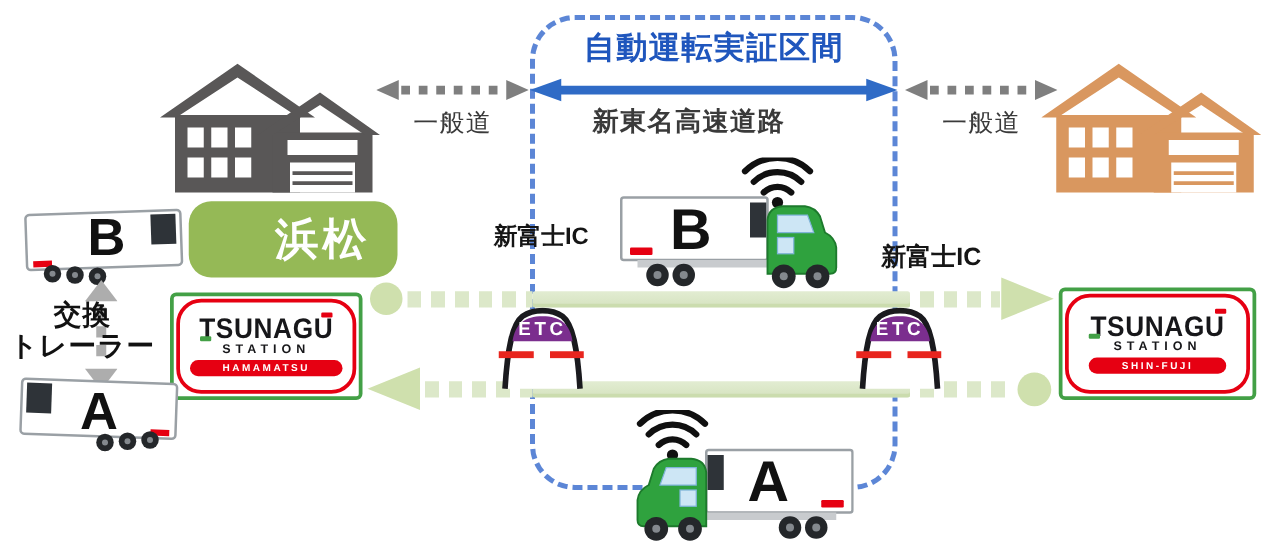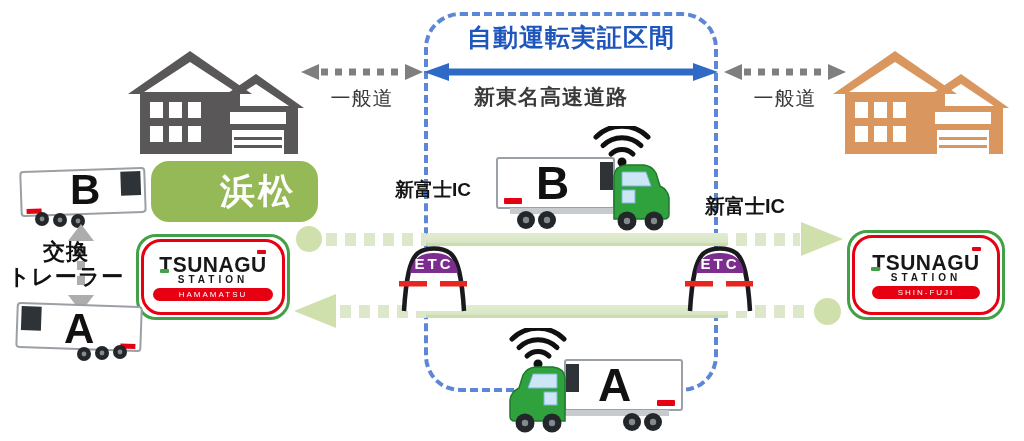--- a/index.html
+++ b/index.html
@@ -19,26 +19,26 @@
   
   .zone{box-sizing:border-box;border:4px dashed var(--border-blue);border-radius:36px;}
   .zone-title{font-weight:700;font-size:25px;color:var(--title-blue);letter-spacing:1px;}
   .hwy-name{font-weight:600;font-size:21px;color:#3a3a3a;letter-spacing:1px;}
   .road-label{font-weight:400;font-size:20px;color:#3a3a3a;letter-spacing:1px;}
 
   
   .city{background:var(--accent-green);border-radius:18px;color:#fff;font-weight:700;padding-left:47px;}
 
   
-  .logo{background:#fff;border:3px solid var(--brand-green);border-radius:20px;box-sizing:border-box;}
+  .logo{background:#fff;border:3px solid var(--brand-green);border-radius:5px;box-sizing:border-box;}
   .logo-inner{position:absolute;inset:2px;border:3px solid var(--brand-red);border-radius:20px;
               display:flex;flex-direction:column;align-items:center;justify-content:center;gap:1px;}
   .brand{font-weight:900;font-size:21px;letter-spacing:0.5px;color:#17171a;transform:scaleY(1.08);line-height:1;}
   .station{font-weight:700;font-size:10px;letter-spacing:4px;color:#17171a;line-height:1;}
-  .pill{background:var(--brand-red);color:#fff;border-radius:8px;font-size:8px;font-weight:400;
+  .pill{background:var(--brand-red);color:#fff;border-radius:8px;font-size:8px;font-weight:700;
         letter-spacing:2px;padding:2px 26px;line-height:1.2;margin-top:2px;}
   .accent-chip{position:absolute;width:9px;height:4px;border-radius:1px;}
 
   
   .band{background:linear-gradient(#e2ecd2,#d5e3bf);box-shadow:inset 0 -3px 0 #cbdcae;border-radius:2px;}
   .dashes{background:repeating-linear-gradient(90deg,var(--route) 0 11px,transparent 11px 19px);}
   .dot{background:var(--route-dark);border-radius:50%;}
   .tri-r{width:0;height:0;border-top:17px solid transparent;border-bottom:17px solid transparent;
          border-left:42px solid var(--route-dark);}
   .tri-l{width:0;height:0;border-top:17px solid transparent;border-bottom:17px solid transparent;

